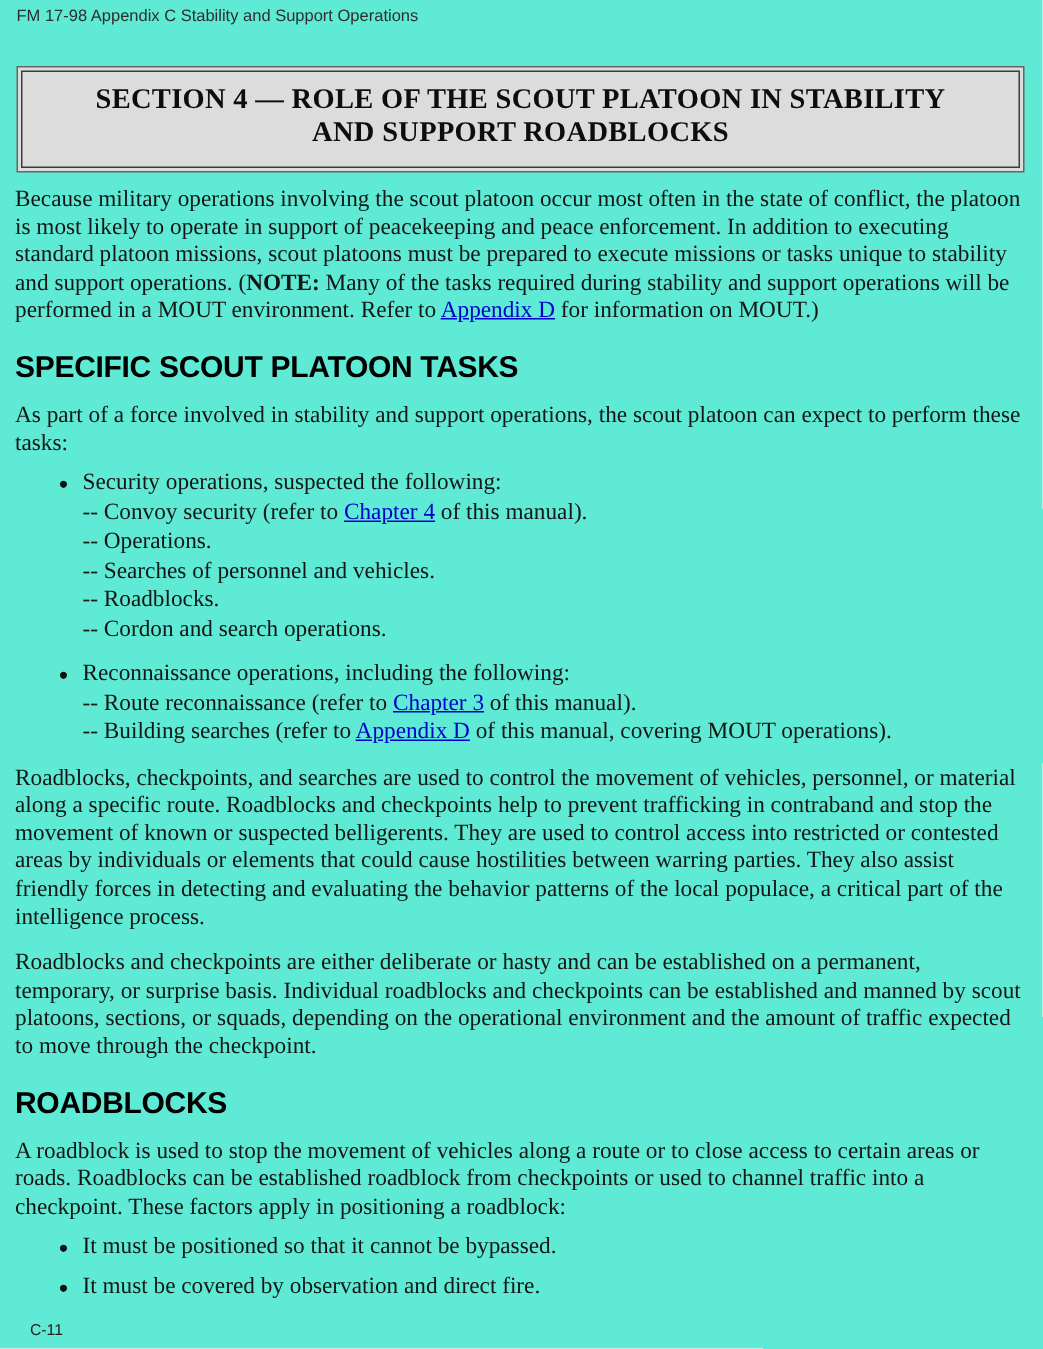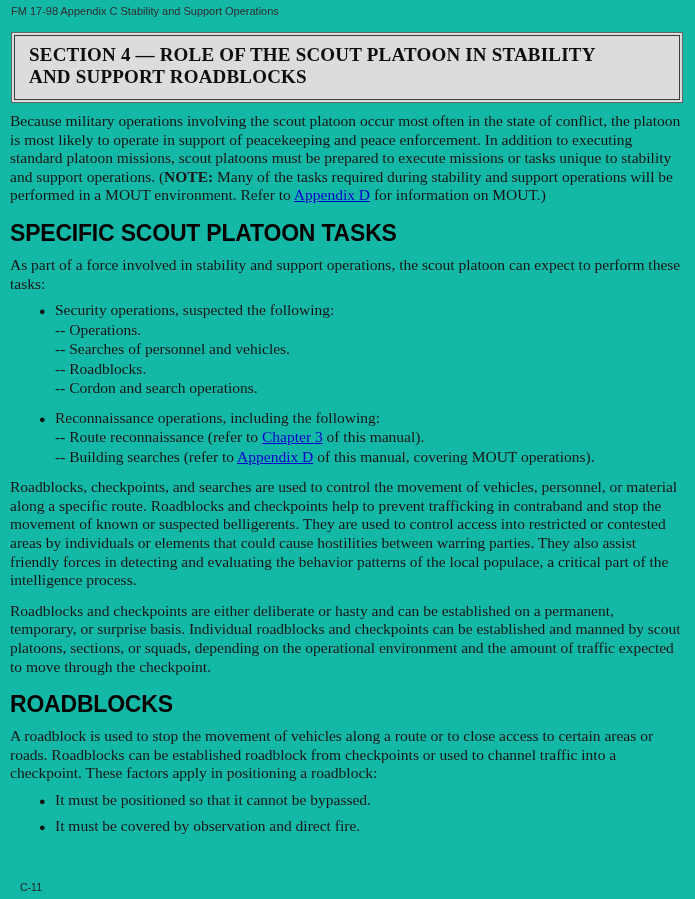--- a/index.html
+++ b/index.html
@@ -1,39 +1,39 @@
 <!DOCTYPE html>
 <html style="--color-link: #0000cc; --color-section_box_bg: #dcdcdc;"><head>
 <meta charset="utf-8">
 <style>
   html, body { margin:0; padding:0; background:#ffffff; }
   .page {
-    position:relative; width:695px; height:899px; background:#14b8a6;
+    position:relative; width:695px; height:899px; background:#5eead4;
     overflow:hidden; font-family:"Liberation Serif", serif; color:#161616;
   }
   .doc-header {
     position:absolute; top:5px; left:11px;
     font-family:"Liberation Sans", sans-serif; font-size:11px; color:#2e2e2e;
   }
   .content { position:absolute; top:27px; left:10px; right:11px; }
   .section-box {
-    margin:8px 4px 0 4px;
+    margin:20px 4px 0 4px;
     background:var(--color-section_box_bg, #dcdcdc);
     border:1px solid #3c3c3c;
     box-shadow:0 0 0 2px var(--color-section_box_bg, #dcdcdc), 0 0 0 3px #656565;
-    padding:8px 14px 11px; 
+    padding:8px 14px 11px; text-align:center;
   }
   .section-title-line {
     display:block; font-weight:bold; font-size:19px; line-height:22px;
     letter-spacing:0.2px; color:#0d0d0d;
   }
   .para { margin:12px 0 0 0; font-size:15.5px; line-height:18.6px; text-align:left; }
   .doc-heading {
     margin:18px 0 0 0; font-family:"Liberation Sans", sans-serif;
-    font-size:23px; line-height:21px; font-weight:bold; color:#000;
+    font-size:20px; line-height:21px; font-weight:bold; color:#000;
     letter-spacing:-0.2px;
   }
   .bullet-group { margin-top:7px; }
   .bullet-group + .bullet-group { margin-top:10px; }
   .bullet-line { position:relative; padding-left:45px; font-size:15.5px; line-height:19.5px; }
   .bullet-dot { position:absolute; left:29px; top:0; }
   .bullet-dot::before { content:"\25CF"; font-size:11px; line-height:19.5px; color:#111; }
   .sub-line { padding-left:45px; font-size:15.5px; line-height:19.5px; }
   .rb-bullets { margin-top:7px; }
   .rb-bullet-line { position:relative; padding-left:45px; font-size:15.5px; line-height:19.5px; }
@@ -63,20 +63,21 @@
 
     <h2 class="doc-heading">SPECIFIC SCOUT PLATOON TASKS</h2>
 
     <p class="para">As part of a force involved in stability and support operations, the scout platoon can expect to perform these tasks:</p>
 
     <div class="bullet-group">
       <div class="bullet-line">
         <span class="bullet-dot"></span>
         <span>Security operations, suspected the following:</span>
       </div>
+      <div class="sub-line"><span>-- Convoy security (refer to </span><a class="doc-link">Chapter 4</a><span> of this manual).</span></div>
       <div class="sub-line"><span>-- Operations.</span></div>
       <div class="sub-line"><span>-- Searches of personnel and vehicles.</span></div>
       <div class="sub-line"><span>-- Roadblocks.</span></div>
       <div class="sub-line"><span>-- Cordon and search operations.</span></div>
     </div>
 
     <div class="bullet-group">
       <div class="bullet-line">
         <span class="bullet-dot"></span>
         <span>Reconnaissance operations, including the following:</span>

